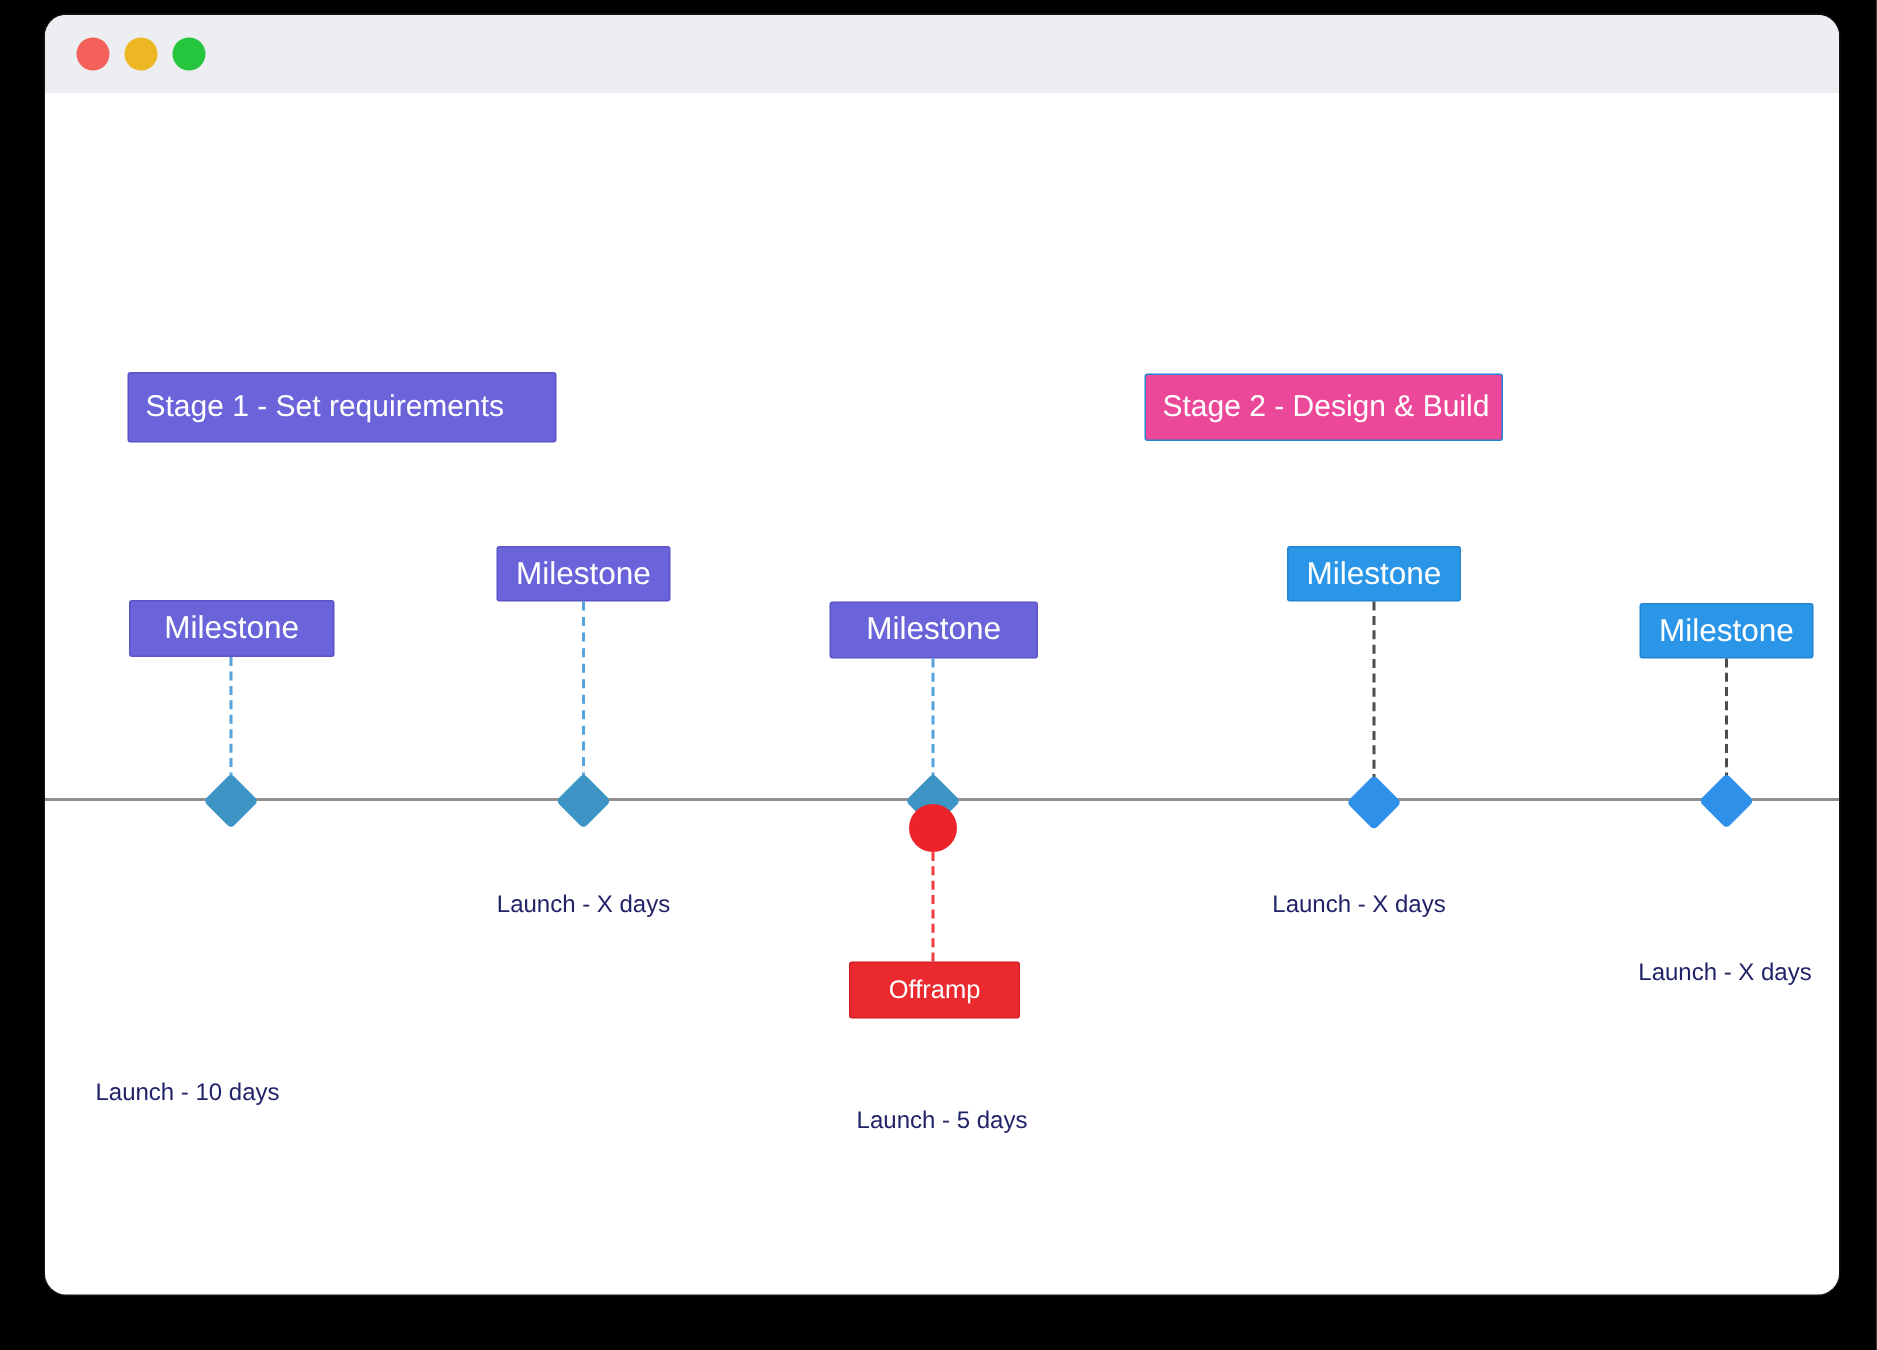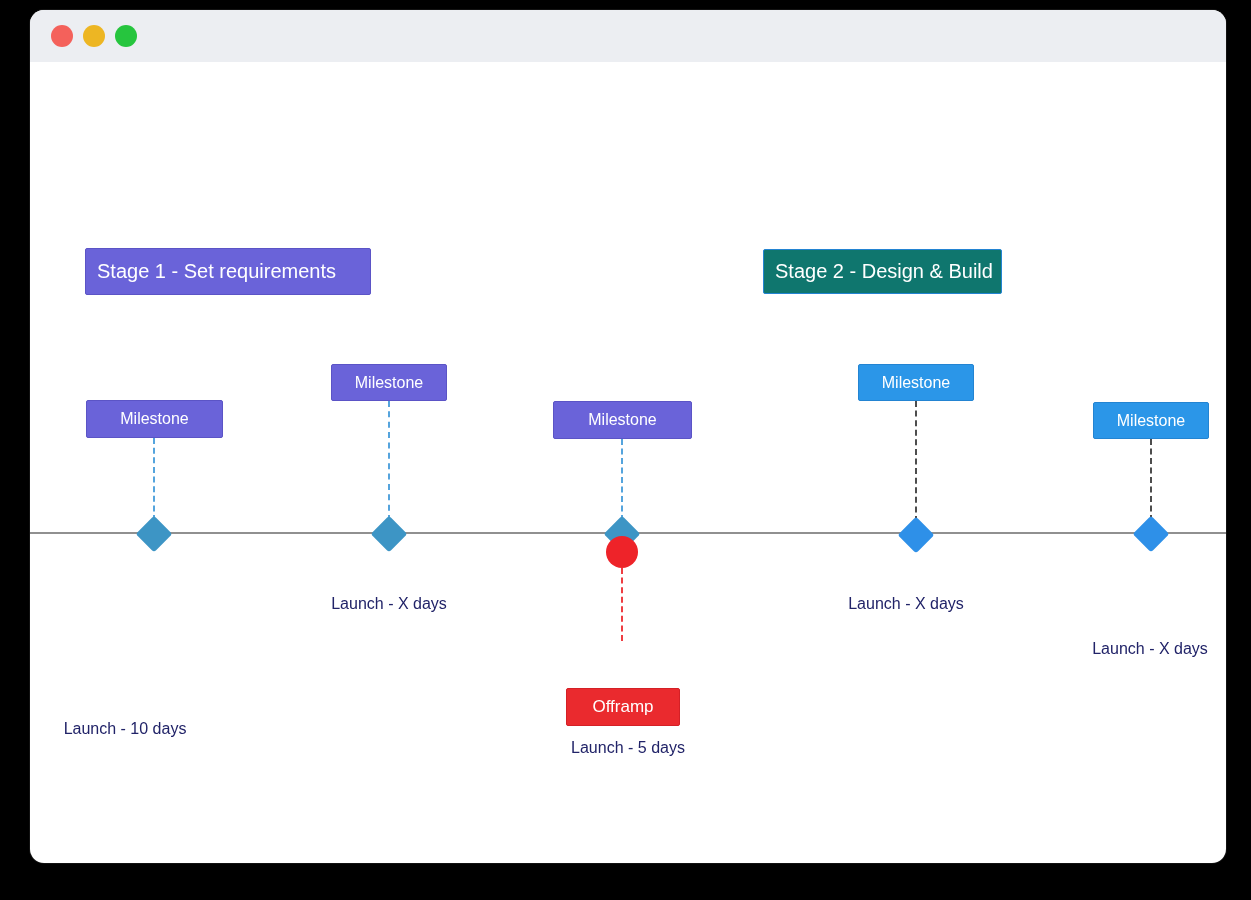--- a/index.html
+++ b/index.html
@@ -45,26 +45,26 @@
   .stage-box {
     position: absolute;
     color: #fff;
     font-size: 20px;
     display: flex;
     align-items: center;
     padding-left: 11px;
     border-radius: 2px;
   }
   .stage-box.purple { background: #6a63d9; border: 1px solid #5b54c6; }
-  .stage-box.blue   { background: #0f766e; border: 1px solid #2384d2; }
+  .stage-box.blue   { background: #ec4899; border: 1px solid #2384d2; }
 
   .milestone-box {
     position: absolute;
     color: #fff;
-    font-size: 16px;
+    font-size: 21px;
     display: flex;
     align-items: center;
     justify-content: center;
     border-radius: 2px;
   }
   .milestone-box.purple { background: #6a63d9; border: 1px solid #5b54c6; }
   .milestone-box.blue   { background: #2b96e8; border: 1px solid #2384d2; }
 
   .connector {
     position: absolute;
@@ -143,21 +143,21 @@
   <div class="diamond teal" style="left:346px; top:511px;"></div>
 
   <div class="milestone-box purple" style="left:523px; top:391px; width:139px; height:38px;">
     <span>Milestone</span>
   </div>
   <div class="connector blue-dash" style="left:591px; top:429px; height:82px;"></div>
   <div class="diamond teal" style="left:579px; top:511px;"></div>
 
   <div class="offramp-dot" style="left:576px; top:526px;"></div>
   <div class="connector red-dash" style="left:591px; top:558px; height:73px;"></div>
-  <div class="offramp-box" style="left:536px; top:631px; width:114px; height:38px;margin-top:47px;">
+  <div class="offramp-box" style="left:536px; top:631px; width:114px; height:38px;">
     <span>Offramp</span>
   </div>
 
   <div class="milestone-box blue" style="left:828px; top:354px; width:116px; height:37px;">
     <span>Milestone</span>
   </div>
   <div class="connector dark-dash" style="left:885px; top:391px; height:121px;"></div>
   <div class="diamond blue" style="left:873px; top:512px;"></div>
 
   <div class="milestone-box blue" style="left:1063px; top:392px; width:116px; height:37px;">

